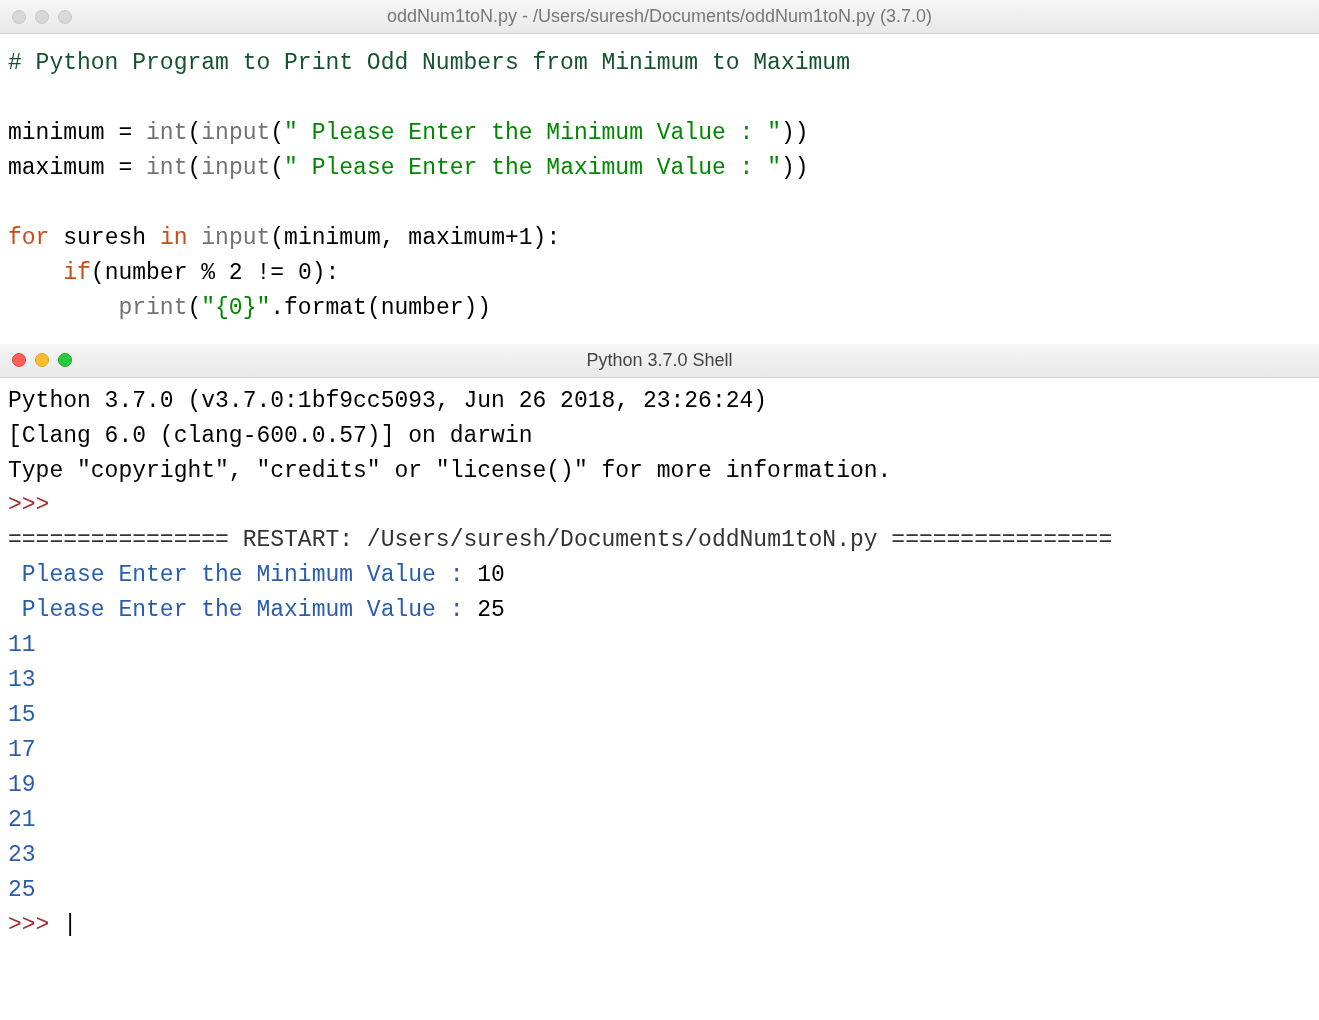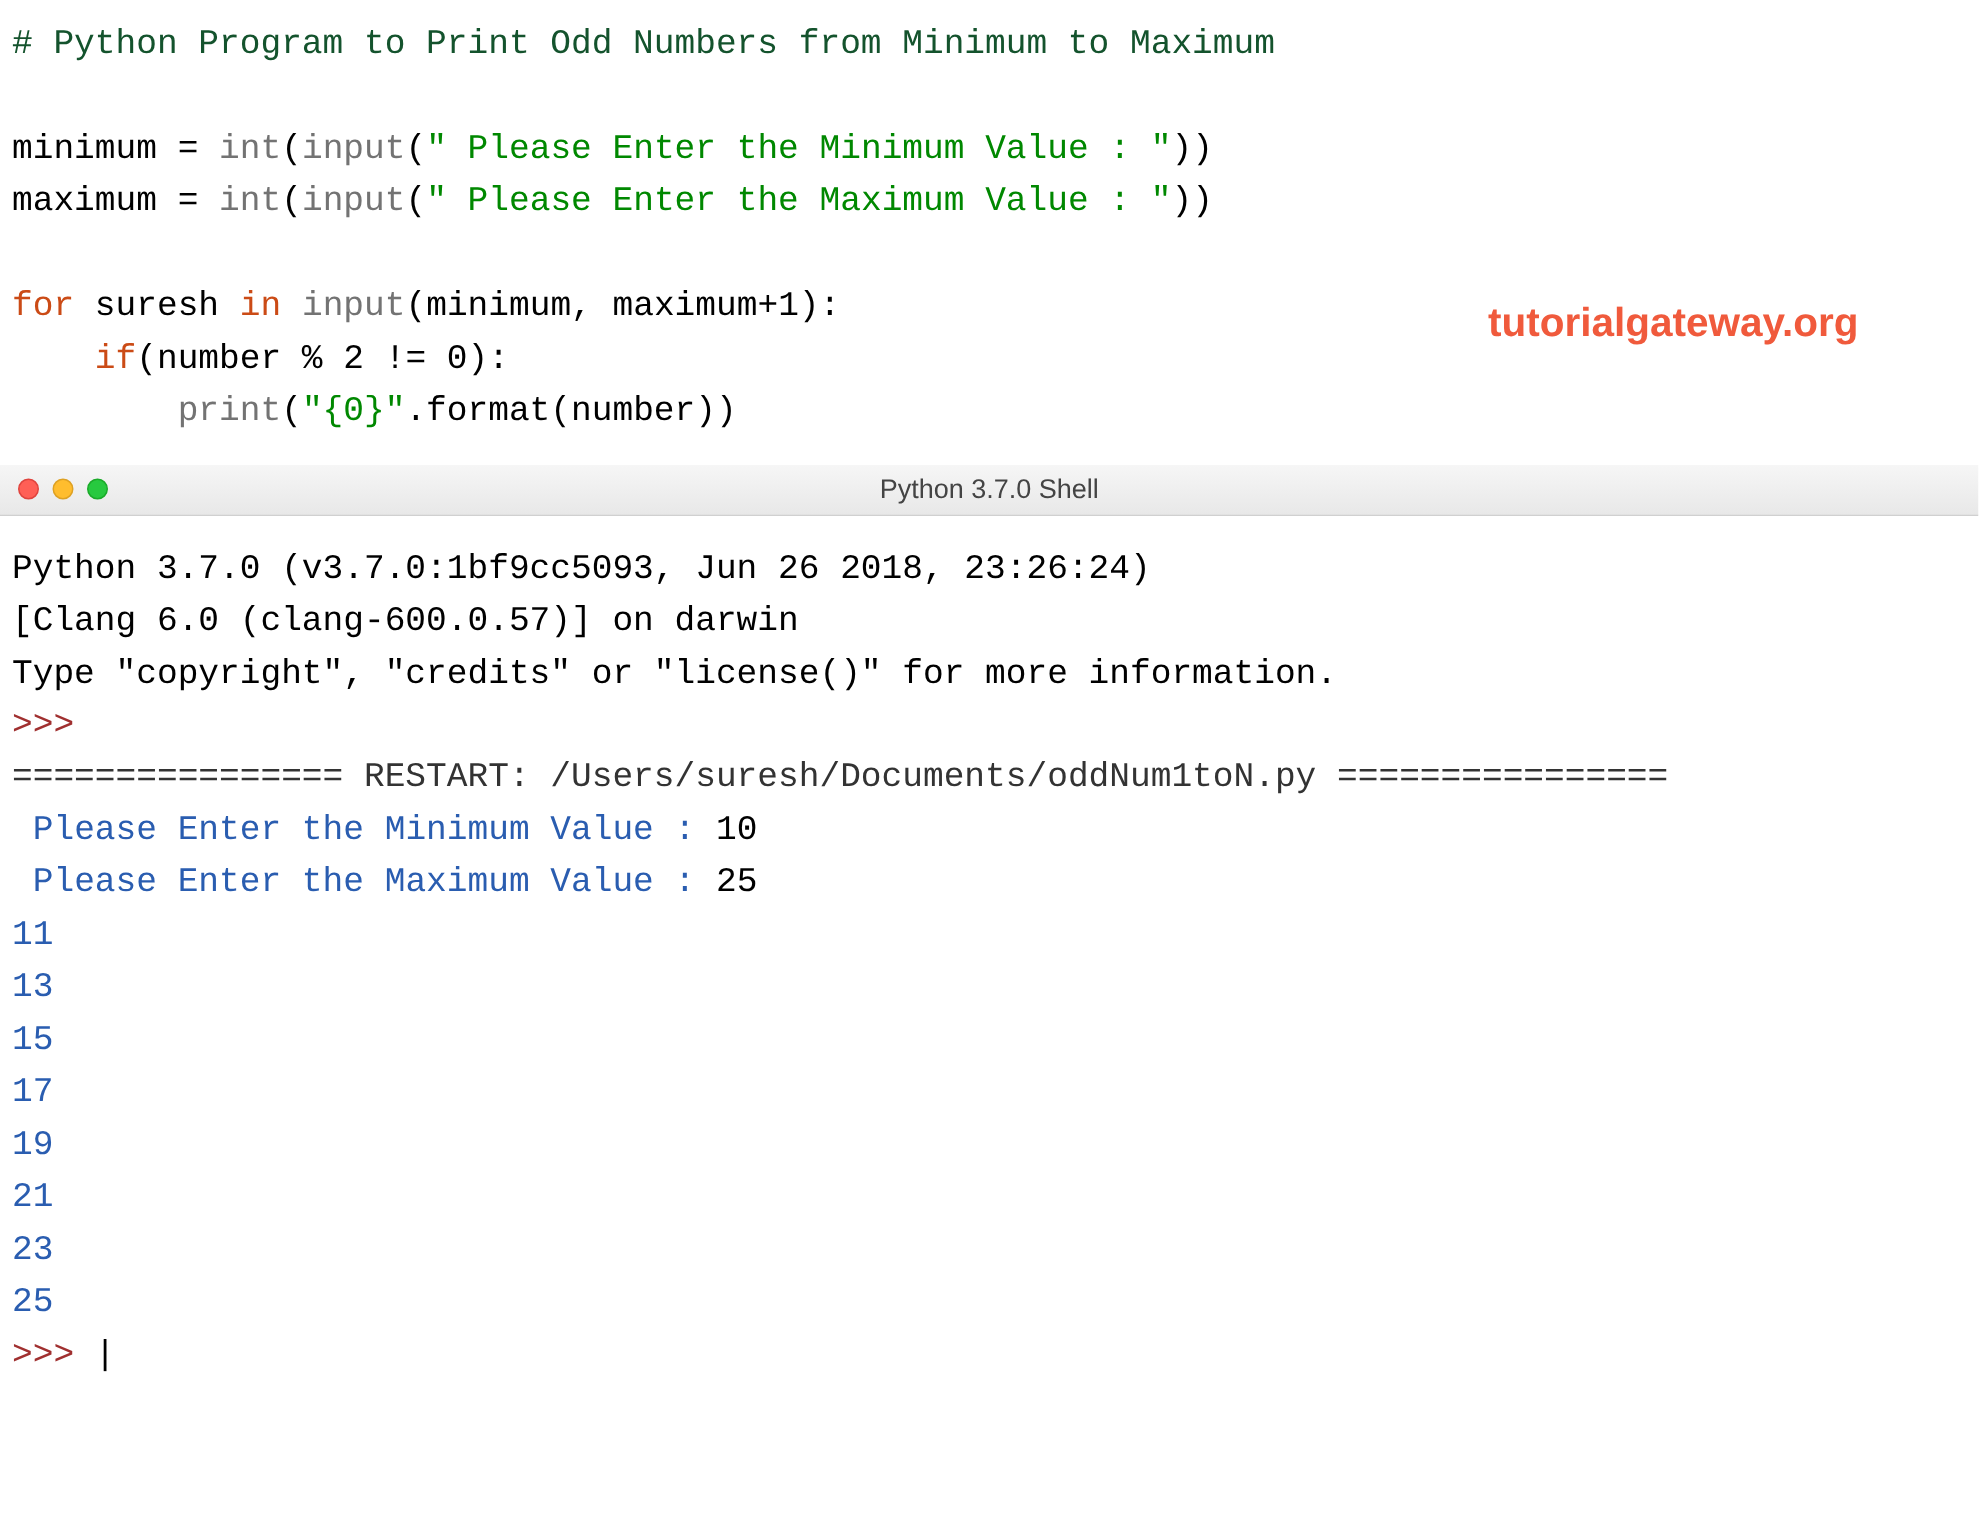--- a/index.html
+++ b/index.html
@@ -78,39 +78,46 @@
       top: 195px;
       color: #f05a3c;
       font-family: Arial, sans-serif;
       font-size: 27px;
       font-weight: bold;
     }
     .shell-area {
       padding: 6px 8px 12px 8px;
       line-height: 1.52;
       white-space: pre-wrap;
-      margin-top: 12px;
     }
     .prompt-red { color: #a03030; }
     .shell-blue { color: #2a5db0; }
     .restart-line { color: #333; }
   </style>
 </head>
 <body>
 
 <div class="window">
+  <div class="titlebar">
+    <div class="traffic-lights">
+      <div class="traffic-light tl-inactive"></div>
+      <div class="traffic-light tl-inactive"></div>
+      <div class="traffic-light tl-inactive"></div>
+    </div>
+    <div class="title-text">oddNum1toN.py - /Users/suresh/Documents/oddNum1toN.py (3.7.0)</div>
+  </div>
   <div class="code-area"><span class="comment"># Python Program to Print Odd Numbers from Minimum to Maximum</span>
 
 <span class="black">minimum</span><span class="black"> = </span><span class="keyword-purple">int</span><span class="black">(</span><span class="keyword-purple">input</span><span class="black">(</span><span class="string-green">" Please Enter the Minimum Value : "</span><span class="black">))</span>
 <span class="black">maximum</span><span class="black"> = </span><span class="keyword-purple">int</span><span class="black">(</span><span class="keyword-purple">input</span><span class="black">(</span><span class="string-green">" Please Enter the Maximum Value : "</span><span class="black">))</span>
 
 <span class="keyword-orange">for</span><span class="black"> </span><span class="black">suresh</span><span class="black"> </span><span class="keyword-orange">in</span><span class="black"> </span><span class="keyword-purple">input</span><span class="black">(minimum, maximum+</span><span class="black">1</span><span class="black">):</span>
 <span class="black">    </span><span class="keyword-orange">if</span><span class="black">(number % </span><span class="black">2</span><span class="black"> != </span><span class="black">0</span><span class="black">):</span>
 <span class="black">        </span><span class="keyword-purple">print</span><span class="black">(</span><span class="string-green">"{0}"</span><span class="black">.format(number))</span>
-<div class="watermark">tutorialgateway.org</div></div>
+</div>
 </div>
 
 <div class="window">
   <div class="titlebar">
     <div class="traffic-lights">
       <div class="traffic-light tl-red"></div>
       <div class="traffic-light tl-yellow"></div>
       <div class="traffic-light tl-green"></div>
     </div>
     <div class="title-text" style="color:#444;text-align:right;">Python 3.7.0 Shell</div>

